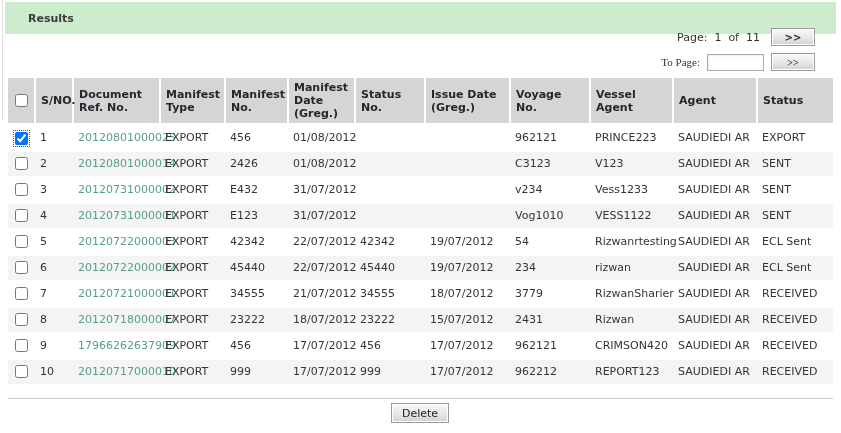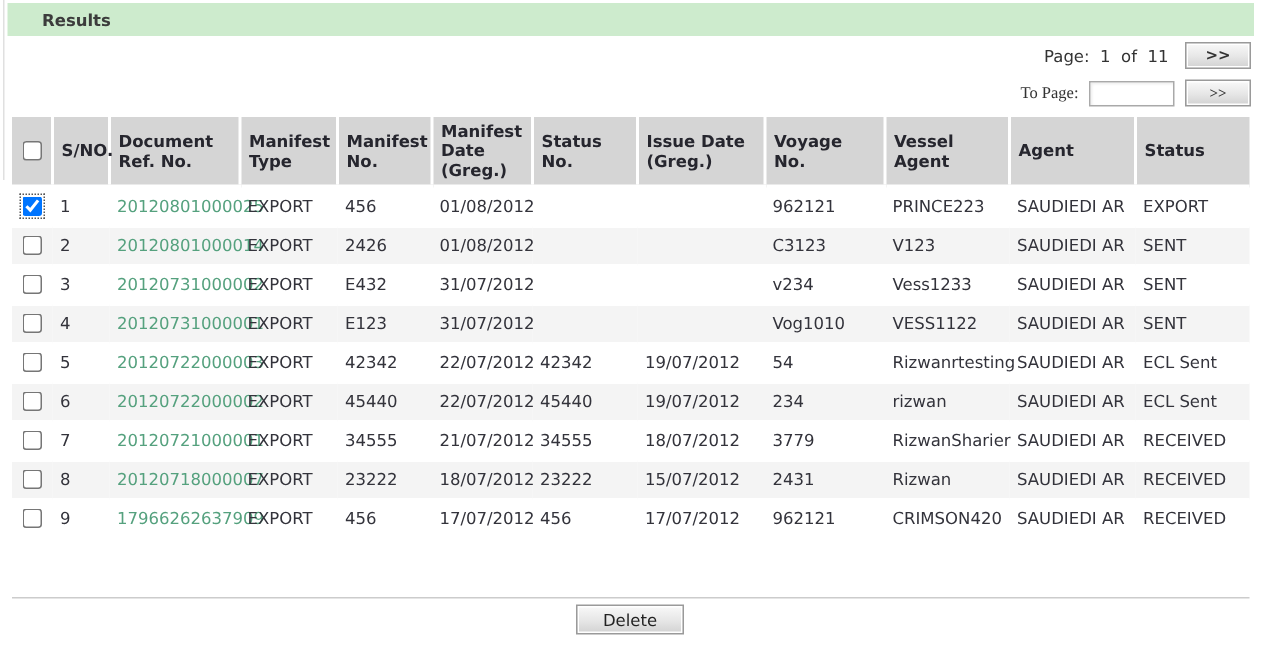--- a/index.html
+++ b/index.html
@@ -11,26 +11,26 @@
   *{box-sizing:border-box;}
   html,body{margin:0;padding:0;}
   body{
     width:841px;height:433px;position:relative;overflow:hidden;
     background:#ffffff;
     font-family:"DejaVu Sans","Liberation Sans",sans-serif;
     font-size:11px;color:#33333b;
   }
   .left-line{position:absolute;left:2px;top:0;width:1px;height:120px;background:#e0e0e0;}
   .results-bar{
-    position:absolute;left:5px;right:5px;top:2px;height:22px;
+    position:absolute;left:5px;right:5px;top:2px;height:32px;
     background:var(--header-green);display:flex;align-items:center;
   }
   .results-bar .title{font-weight:bold;color:#3c3c3c;padding-left:23px;}
 
-  .pg-row{position:absolute;right:7px;display:flex;align-items:center;justify-content:space-between;}
+  .pg-row{position:absolute;right:26px;display:flex;align-items:center;justify-content:space-between;}
   .pg-row1{top:28px;}
   .pg-row2{top:53px;font-family:Liberation Serif, serif;}
   .pg-row span{color:#333;margin-right:7px;}
   .btn{
     display:inline-block;width:44px;height:18px;line-height:15px;
     border:1px solid #9a9a9a;
     background:linear-gradient(#f9f9f9,#e6e6e6 55%,#d2d2d2);
     box-shadow:inset 0 0 0 1px #ffffff;
     font-size:10px;font-weight:bold;color:#333;text-align:center;
     cursor:pointer;font-family:inherit;padding:0;
@@ -63,21 +63,21 @@
   }
   table.results td.cb-col{text-align:center;padding:0 2px;}
   table.results tbody tr:nth-child(even){background:var(--row-alt);}
   td .doc-ref{color:var(--link-green);cursor:pointer;text-decoration:none;}
   input[type=checkbox]{width:13px;height:13px;margin:0;vertical-align:middle;}
   input[type=checkbox].focused{outline:1px dotted #555;outline-offset:1px;}
 
   .bottom-divider{position:absolute;left:8px;top:398px;width:825px;height:1px;background:#cccccc;}
   .delete-btn{
     position:absolute;top:403px;left:420px;transform:translateX(-50%);
-    width:72px;height:20px;line-height:17px;
+    width:58px;height:20px;line-height:17px;
     border:1px solid #9a9a9a;
     background:linear-gradient(#f9f9f9,#e6e6e6 55%,#d2d2d2);
     box-shadow:inset 0 0 0 1px #ffffff;
     font-size:11px;color:#222;text-align:center;cursor:pointer;
     font-family:inherit;padding:0;
   }
 </style>
 </head>
 <body>
 
@@ -290,17 +290,35 @@
     <td>EXPORT</td>
     <td>456</td>
     <td>17/07/2012</td>
     <td>456</td>
     <td>17/07/2012</td>
     <td>962121</td>
     <td>CRIMSON420</td>
     <td>SAUDIEDI AR</td>
     <td>RECEIVED</td>
   </tr>
+      <tr>
+    <td class="cb-col">
+      <input type="checkbox" style="">
+    </td>
+    <td>10</td>
+    <td>
+      <span class="doc-ref">20120717000010</span>
+    </td>
+    <td>EXPORT</td>
+    <td>999</td>
+    <td>17/07/2012</td>
+    <td>999</td>
+    <td>17/07/2012</td>
+    <td>962212</td>
+    <td>REPORT123</td>
+    <td>SAUDIEDI AR</td>
+    <td>RECEIVED</td>
+  </tr>
     </tbody>
 </table>
 
 <div class="bottom-divider"></div>
 <button class="delete-btn">Delete</button>
 
 </body></html>

